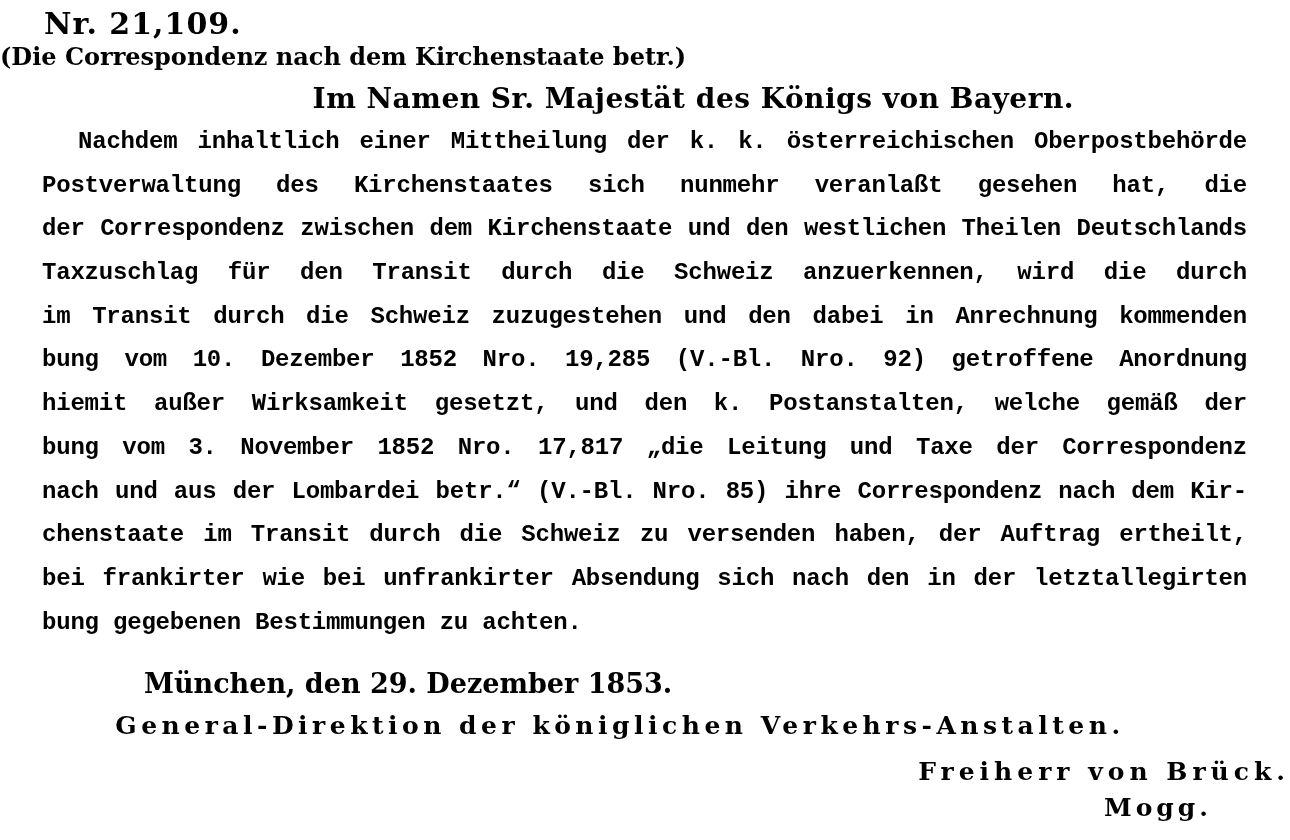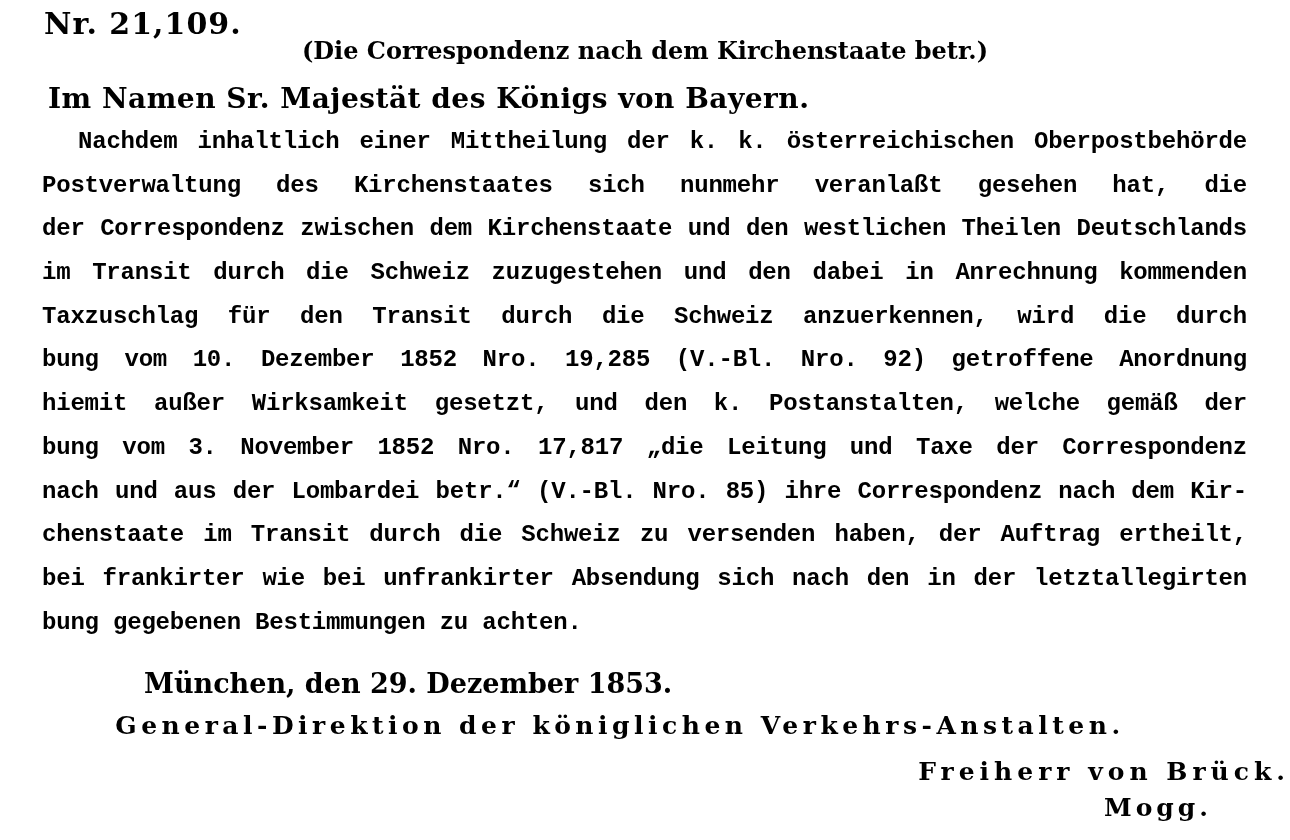--- a/index.html
+++ b/index.html
@@ -21,36 +21,35 @@
     position: absolute;
     left: 44px;
     top: 6px;
     font-size: 30px;
     letter-spacing: 1px;
     white-space: nowrap;
   }
   .subject-line {
     position: absolute;
     left: 0;
-    top: 36px;
+    top: 42px;
     width: 1290px;
-    text-align: center;
+    text-align: left;
     font-size: 24px;
     white-space: nowrap;
   }
   .heading-line {
     position: absolute;
     left: 0;
     top: 82px;
     width: 1074px;
-    text-align: left;
+    text-align: right;
     font-size: 28px;
     letter-spacing: 0.5px;
     white-space: nowrap;
-    padding-left: 48px;
   }
   .body-block {
     position: absolute;
     left: 42px;
     top: 120px;
     width: 1205px;
     font-family: Liberation Mono, monospace;
   }
   .body-line {
     height: 43.7px;
@@ -114,22 +113,22 @@
   <div class="doc-number">Nr. 21,109.</div>
 
   <div class="subject-line">(Die Correspondenz nach dem Kirchenstaate betr.)</div>
 
   <div class="heading-line">Im Namen Sr. Majestät des Königs von Bayern.</div>
 
   <div class="body-block">
     <div class="body-line first">Nachdem inhaltlich einer Mittheilung der k. k. österreichischen Oberpostbehörde die</div>
     <div class="body-line">Postverwaltung des Kirchenstaates sich nunmehr veranlaßt gesehen hat, die Instradirung</div>
     <div class="body-line">der Correspondenz zwischen dem Kirchenstaate und den westlichen Theilen Deutschlands</div>
+    <div class="body-line">Taxzuschlag für den Transit durch die Schweiz anzuerkennen, wird die durch Ausschrei-</div>
     <div class="body-line">im Transit durch die Schweiz zuzugestehen und den dabei in Anrechnung kommenden</div>
-    <div class="body-line">Taxzuschlag für den Transit durch die Schweiz anzuerkennen, wird die durch Ausschrei-</div>
     <div class="body-line">bung vom 10. Dezember 1852 Nro. 19,285 (V.-Bl. Nro. 92) getroffene Anordnung</div>
     <div class="body-line">hiemit außer Wirksamkeit gesetzt, und den k. Postanstalten, welche gemäß der Ausschrei-</div>
     <div class="body-line">bung vom 3. November 1852 Nro. 17,817 „die Leitung und Taxe der Correspondenz</div>
     <div class="body-line">nach und aus der Lombardei betr.“ (V.-Bl. Nro. 85) ihre Correspondenz nach dem Kir-</div>
     <div class="body-line">chenstaate im Transit durch die Schweiz zu versenden haben, der Auftrag ertheilt, sowohl</div>
     <div class="body-line">bei frankirter wie bei unfrankirter Absendung sich nach den in der letztallegirten Ausschrei-</div>
     <div class="body-line last">bung gegebenen Bestimmungen zu achten.</div>
   </div>
 
   <div class="dateline">München, den 29. Dezember 1853.</div>

